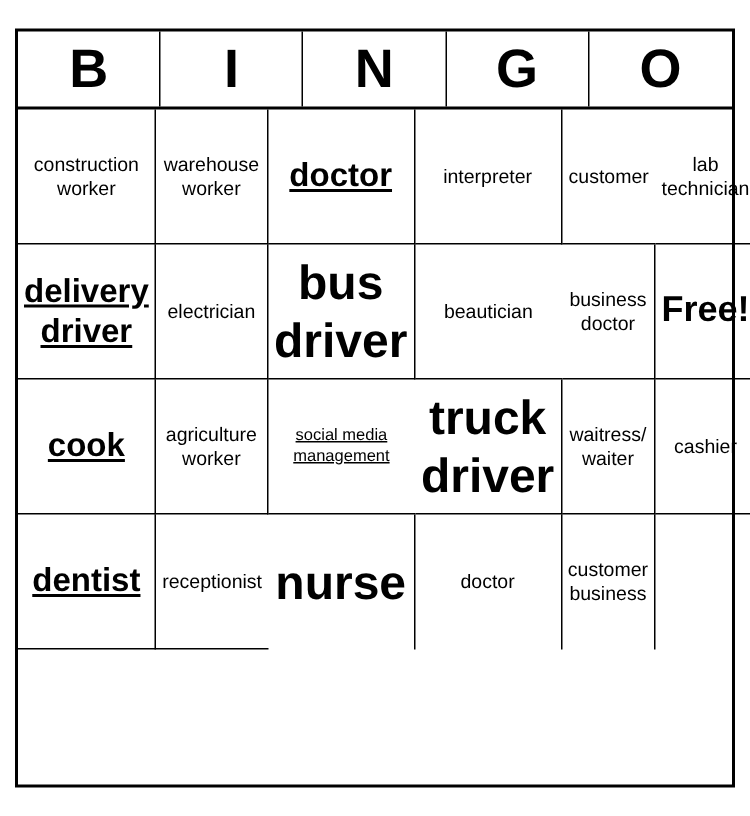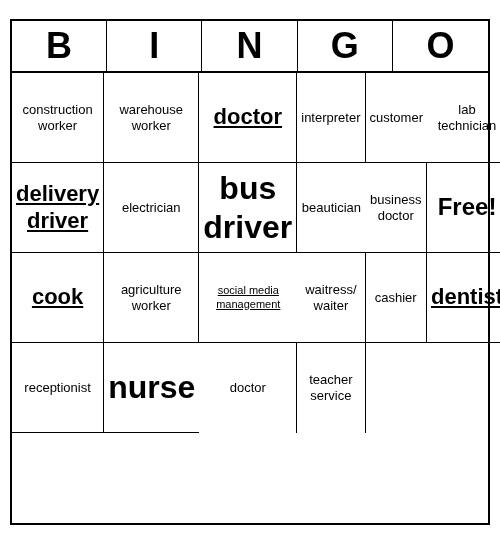--- a/index.html
+++ b/index.html
@@ -88,21 +88,22 @@
       <div class="bingo-cell">lab technician</div>
       <div class="bingo-cell large-text">delivery driver</div>
       <div class="bingo-cell">electrician</div>
       <div class="bingo-cell xlarge-text">bus driver</div>
       <div class="bingo-cell">beautician</div>
       <div class="bingo-cell">business doctor</div>
       <div class="bingo-cell free">Free!</div>
       <div class="bingo-cell large-text">cook</div>
       <div class="bingo-cell">agriculture worker</div>
       <div class="bingo-cell" style="font-size: 11px; text-decoration: underline;">social media management</div>
+      <div class="bingo-cell xlarge-text">truck driver</div>
       <div class="bingo-cell">waitress/ waiter</div>
       <div class="bingo-cell">cashier</div>
       <div class="bingo-cell large-text">dentist</div>
       <div class="bingo-cell">receptionist</div>
       <div class="bingo-cell xlarge-text">nurse</div>
       <div class="bingo-cell">doctor</div>
-      <div class="bingo-cell">teacher service</div>
+      <div class="bingo-cell">customer business</div>
     </div>
 </div>
 
 </body></html>

